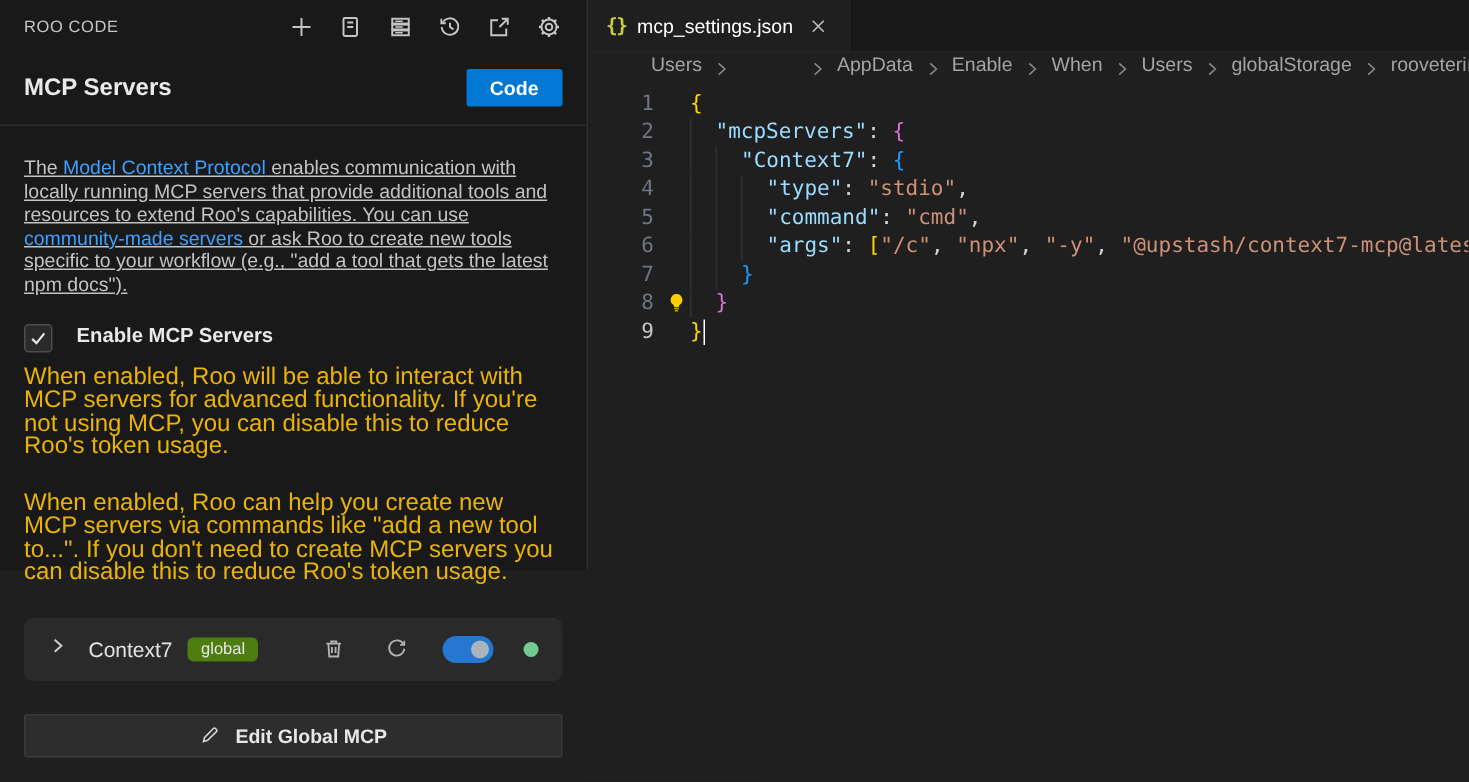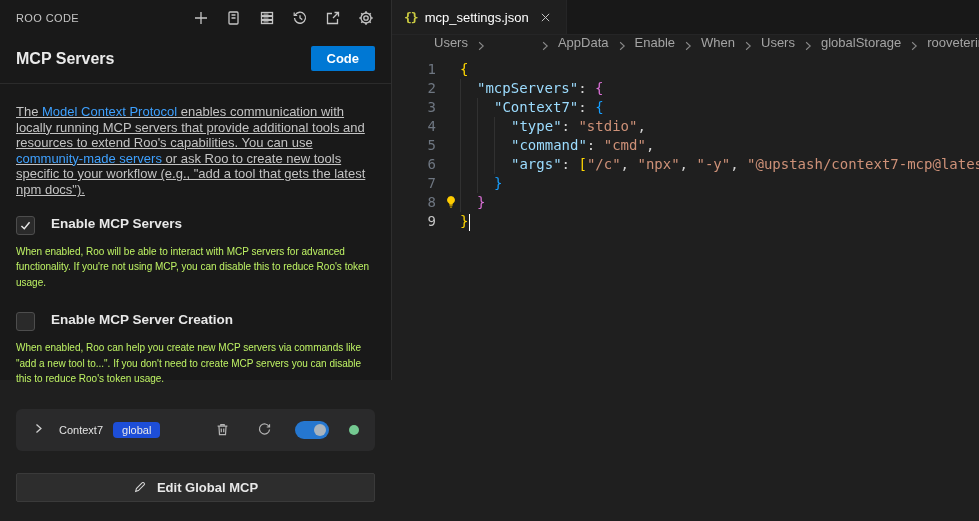--- a/index.html
+++ b/index.html
@@ -23,26 +23,26 @@
   .divider { height:1px; background:#2b2b2b; }
   .panel-content { padding:20px 16px 0 16px; }
   .intro { font-size:13px; line-height:15.6px; color:#c3c3c3; margin-bottom:18px;text-decoration:underline; }
   .intro a { color:#3ea1ff; text-decoration:none; cursor:pointer; }
   .check-row { display:flex; align-items:flex-start; gap:16px; margin-top:6px; }
   .checkbox { width:19px; height:19px; border:1px solid #4d4d4d; border-radius:3px;
     background:#2a2a2a; display:flex; align-items:center; justify-content:center; cursor:pointer; flex:none; }
   .checkbox svg { display:none; }
   .checkbox.checked svg { display:block; }
   .check-label { font-size:13.5px; font-weight:700; color:#e8e8e8; }
-  .check-desc { font-size:10px; line-height:15.5px; color:#bef264; margin:9px 0 22px 0; }
+  .check-desc { font-size:16px; line-height:15.5px; color:#eab308; margin:9px 0 22px 0; }
   .server-card { margin-top:6px; background:#2a2a2b; border-radius:6px; height:42px;
     display:flex; align-items:center; padding:0 16px; cursor:pointer; }
   .server-card .chev svg { stroke:#cfcfcf; fill:none; stroke-width:1.6; }
-  .server-name { font-size:11px; color:#e3e3e3; margin-left:14px; }
-  .server-badge { margin-left:10px; background:#1d4ed8; color:#e8e8e8; font-size:11px;
+  .server-name { font-size:14px; color:#e3e3e3; margin-left:14px; }
+  .server-badge { margin-left:10px; background:#4d7c0f; color:#e8e8e8; font-size:11px;
     padding:2px 9px; border-radius:4px; }
   .server-actions { margin-left:auto; display:flex; align-items:center; gap:20px; }
   .server-actions .icon-btn svg { stroke:#b4b4b4; }
   .toggle { width:34px; height:18px; border-radius:9px; background:#2577d0; position:relative;
     cursor:pointer; flex:none; }
   .toggle .knob { position:absolute; top:3px; right:3px; width:12px; height:12px; border-radius:50%;
     background:#aab4bd; }
   .status-dot { width:10px; height:10px; border-radius:50%; background:#74c991; flex:none; }
   .footer-btns { display:flex; gap:12px; margin-top:22px; }
   .edit-btn { flex:1; height:29px; background:#2d2d2d; border:1px solid #3a3a3a; border-radius:2px;
@@ -145,26 +145,20 @@
       <div class="check-row">
         <span class="checkbox checked" id="cb0">
           <svg width="13" height="13" viewBox="0 0 16 16">
               <polyline points="3,8.5 6.5,12 13,4" fill="none" stroke="#e8e8e8" stroke-width="1.8"></polyline>
             </svg>
         </span>
         <span class="check-label">Enable MCP Servers</span>
       </div>
       <p class="check-desc">When enabled, Roo will be able to interact with MCP servers for advanced functionality. If you're not using MCP, you can disable this to reduce Roo's token usage.</p>
 
-      <div class="check-row">
-        <span class="checkbox" id="cb1">
-          
-        </span>
-        <span class="check-label">Enable MCP Server Creation</span>
-      </div>
       <p class="check-desc">When enabled, Roo can help you create new MCP servers via commands like "add a new tool to...". If you don't need to create MCP servers you can disable this to reduce Roo's token usage.</p>
 
       <div class="server-card">
         <span class="chev">
           <svg width="13" height="13" viewBox="0 0 16 16">
               <polyline points="5.5,3 11,8 5.5,13"></polyline>
             </svg>
         </span>
         <span class="server-name">Context7</span>
         <span class="server-badge">global</span>

